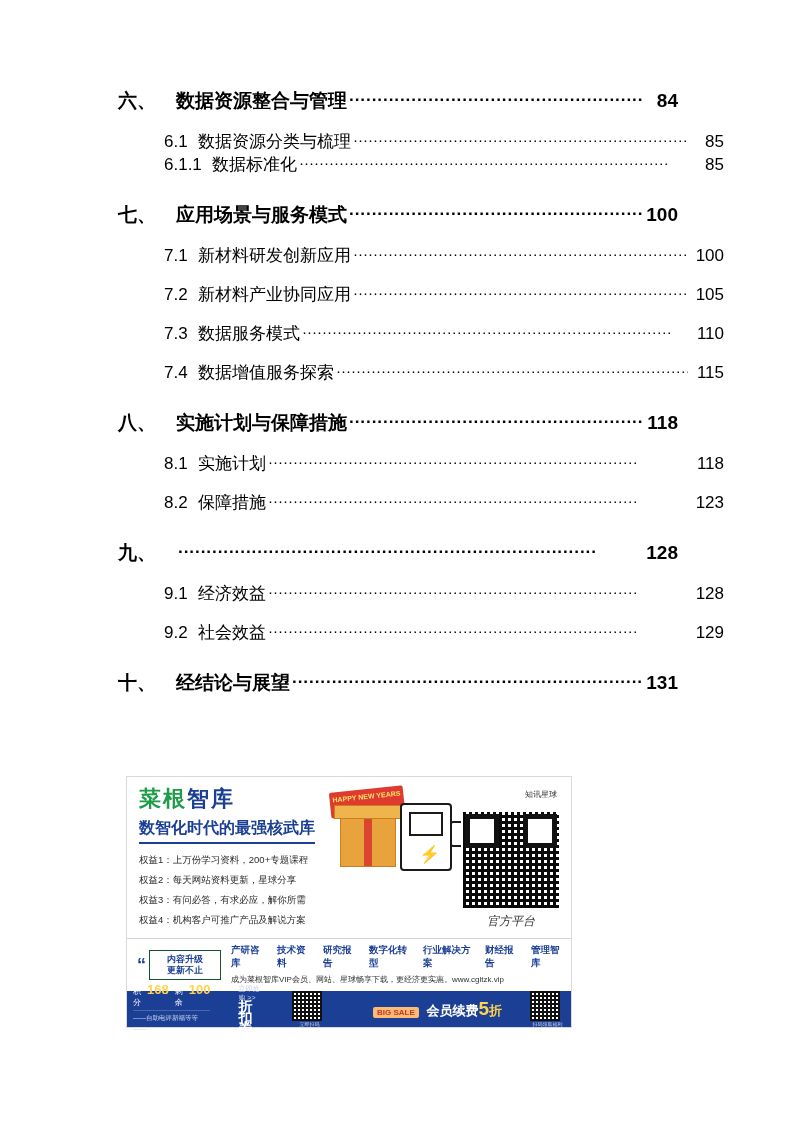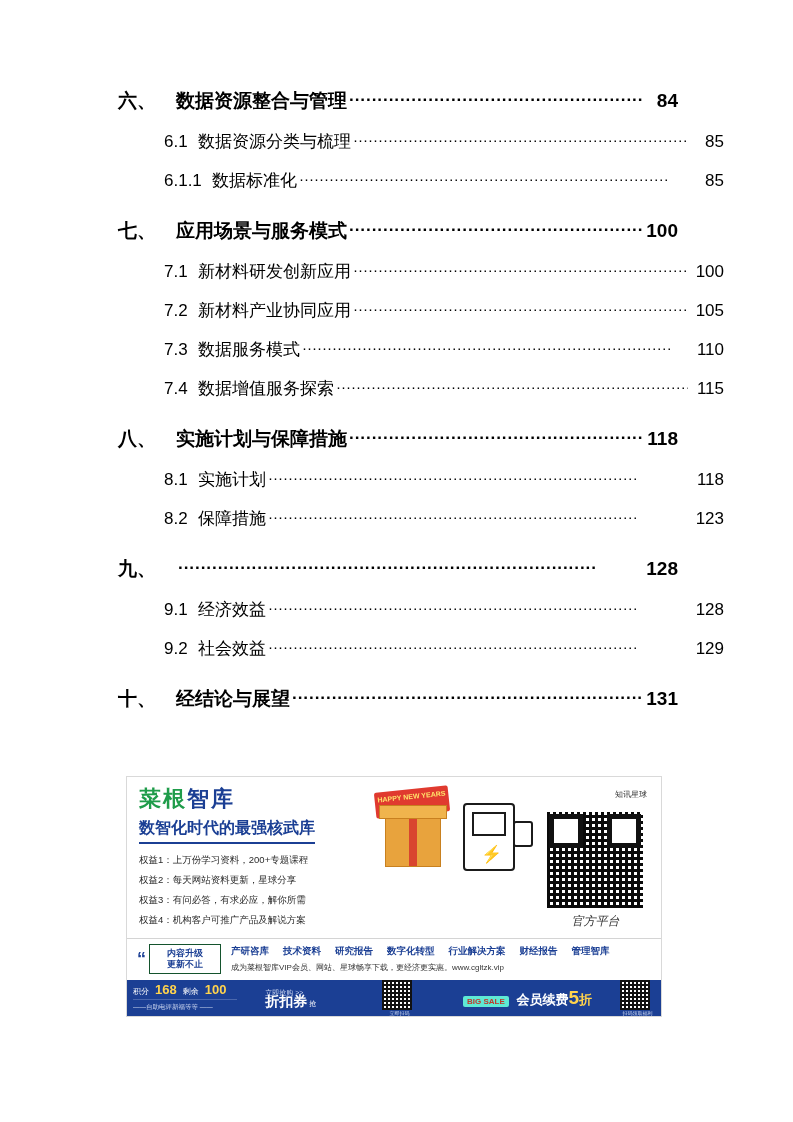--- a/index.html
+++ b/index.html
@@ -75,37 +75,36 @@
   }
   .lvl2 .num {
     display: inline-block;
     min-width: 34px;
   }
   .lvl2 .page-no { font-size: 17px; }
 
   
   .lvl3 {
     font-size: 17px;
-    margin-top: 16px;
     padding-left: 46px;
   }
   .lvl3 .num {
     display: inline-block;
     min-width: 48px;
   }
   .lvl3 .page-no { font-size: 17px; }
 
   .first-row { margin-top: 0; }
 
   
   .ad {
     position: absolute;
     left: 126px;
     top: 776px;
-    width: 536px;
+    width: 446px;
     background: #ffffff;
     border: 1px solid #d9d9d9;
     box-sizing: border-box;
     font-size: 9px;
   }
   .ad-main {
     display: flex;
     padding: 10px 10px 4px 12px;
     box-sizing: border-box;
   }
@@ -337,21 +336,21 @@
     width: 30px;
     height: 30px;
     margin-right: 5px;
     background-image:
       repeating-linear-gradient(90deg, #111 0 2px, transparent 2px 4px),
       repeating-linear-gradient(0deg, #111 0 2px, transparent 2px 4px);
     background-color: #fff;
   }
   .qr-mini-wrap { text-align: center; font-size: 5px; color: #c9d4ef; }
   .sale-badge {
-    background: #5eead4;
+    background: #fdba74;
     color: #c0392b;
     font-size: 8px;
     font-weight: bold;
     padding: 1px 4px;
     border-radius: 2px;
     margin-right: 4px;
     margin-left: 18px;
   }
   .member {
     flex: 1;

